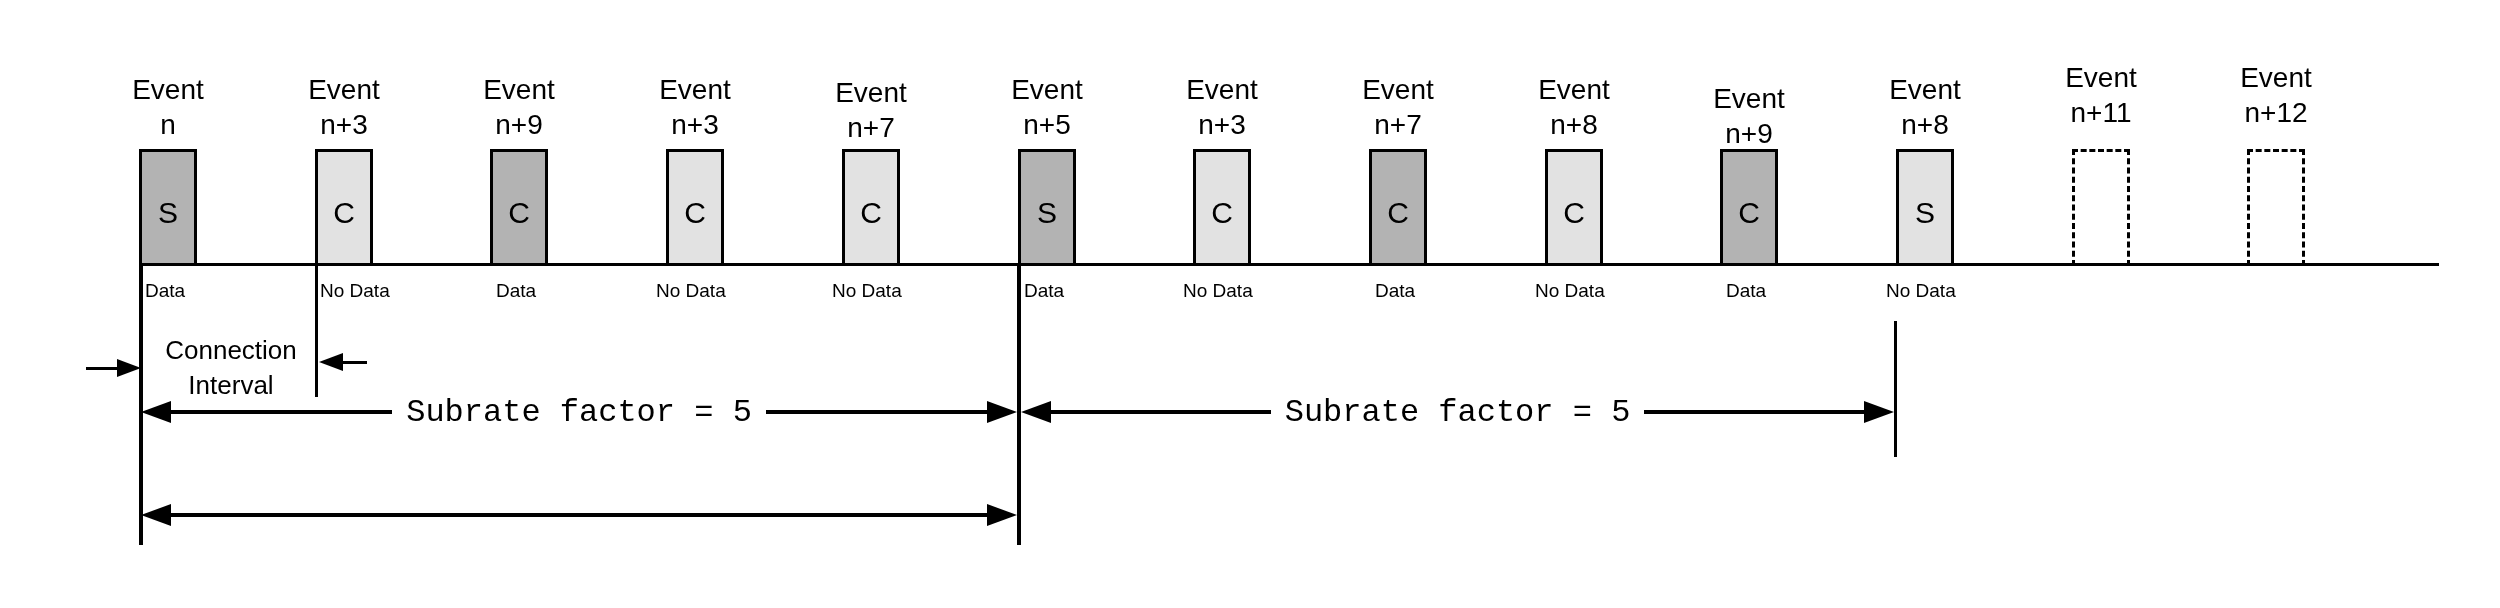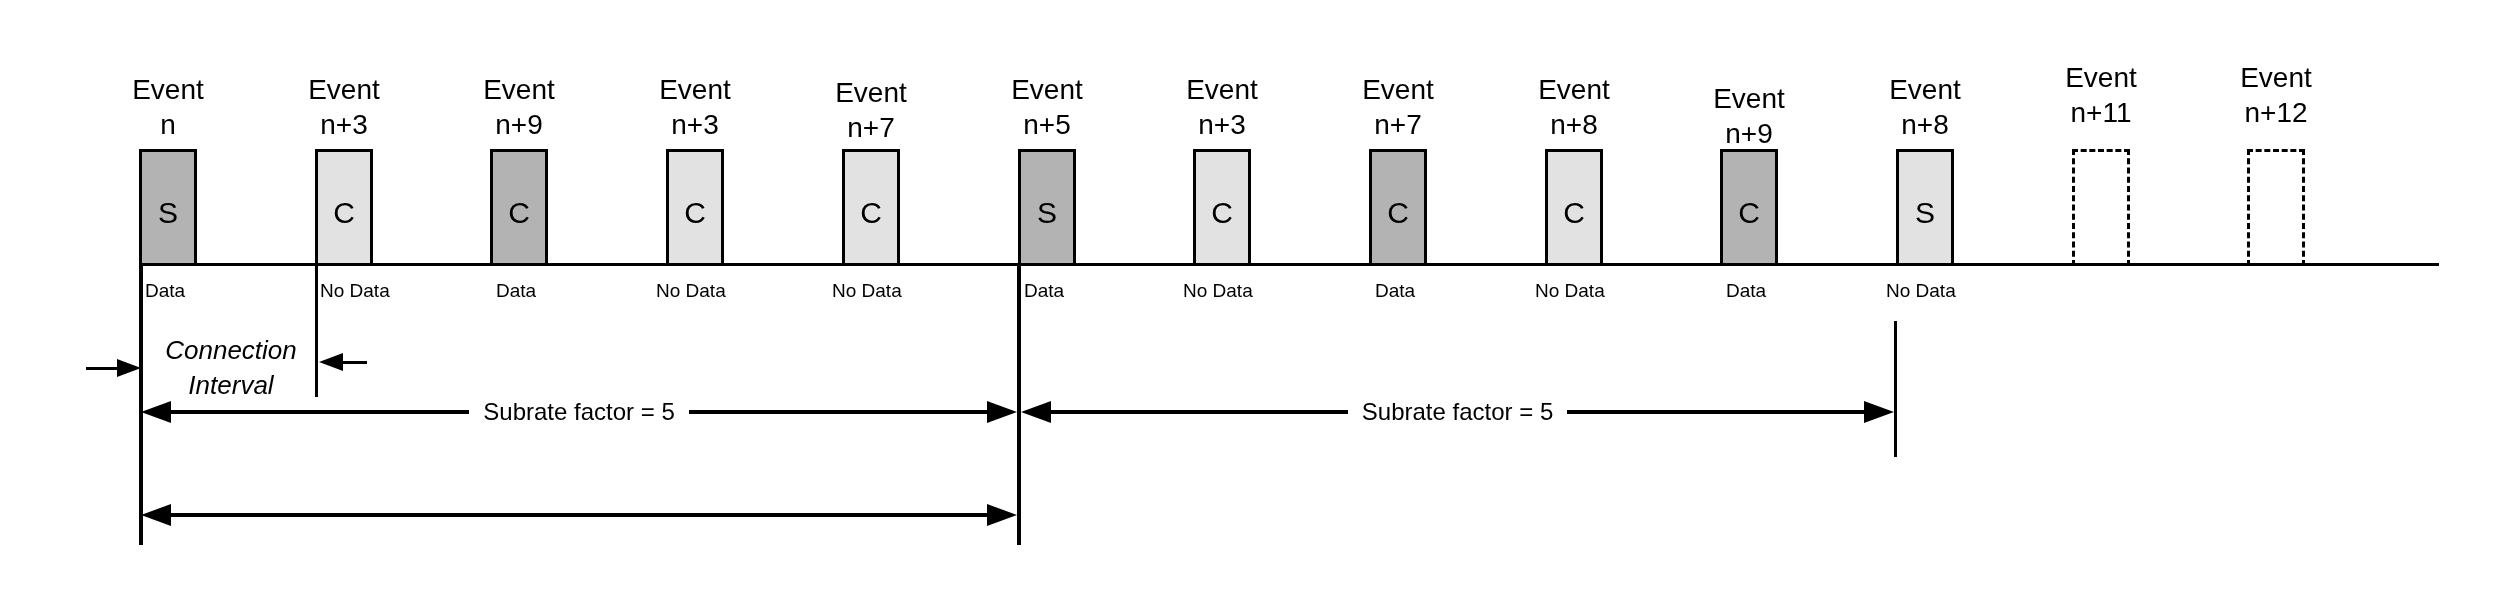--- a/index.html
+++ b/index.html
@@ -24,21 +24,21 @@
   .ci-label{position:absolute;text-align:center;font-size:26px;line-height:35px;}
   .ci-label span{display:block;}
   .ci-arrow{position:absolute;display:flex;align-items:center;height:22px;}
   .ci-arrow .aline{height:3px;background:#000;flex:1;}
   .head-right-sm{width:0;height:0;border-top:9px solid transparent;border-bottom:9px solid transparent;border-left:24px solid #000;}
   .head-left-sm{width:0;height:0;border-top:9px solid transparent;border-bottom:9px solid transparent;border-right:24px solid #000;}
   .dim-arrow{position:absolute;display:flex;align-items:center;height:28px;}
   .dim-arrow .aline{height:4px;background:#000;flex:1;}
   .head-left{width:0;height:0;border-top:11px solid transparent;border-bottom:11px solid transparent;border-right:30px solid #000;}
   .head-right{width:0;height:0;border-top:11px solid transparent;border-bottom:11px solid transparent;border-left:30px solid #000;}
-  .dim-label{padding:0 14px;font-size:24px;white-space:nowrap;}
+  .dim-label{padding:0 14px;font-size:32px;white-space:nowrap;font-family:Liberation Mono, monospace;}
 </style>
 </head>
 <body>
 
 <div class="canvas">
 
   <div class="hline" style="left:139px;top:263px;width:2300px;height:3px;"></div>
 
   <div id="events">
       <div class="event-label" style="left: 88px; top: 72px; width: 160px;">
@@ -148,21 +148,21 @@
 
   <div class="ci-arrow" style="left:86px;top:357px;width:55px;">
     <div class="aline"></div>
     <div class="head-right-sm"></div>
   </div>
   <div class="ci-arrow" style="left:319px;top:351px;width:48px;">
     <div class="head-left-sm"></div>
     <div class="aline"></div>
   </div>
 
-  <div class="ci-label" style="left:146px;top:333px;width:170px;font-style:italic;">
+  <div class="ci-label" style="left:146px;top:333px;width:170px;">
     <span>Connection</span>
     <span>Interval</span>
   </div>
 
   <div class="dim-arrow" style="left:141px;top:398px;width:876px;">
     <div class="head-left"></div>
     <div class="aline"></div>
     <div class="dim-label">Subrate factor = 5</div>
     <div class="aline"></div>
     <div class="head-right"></div>

